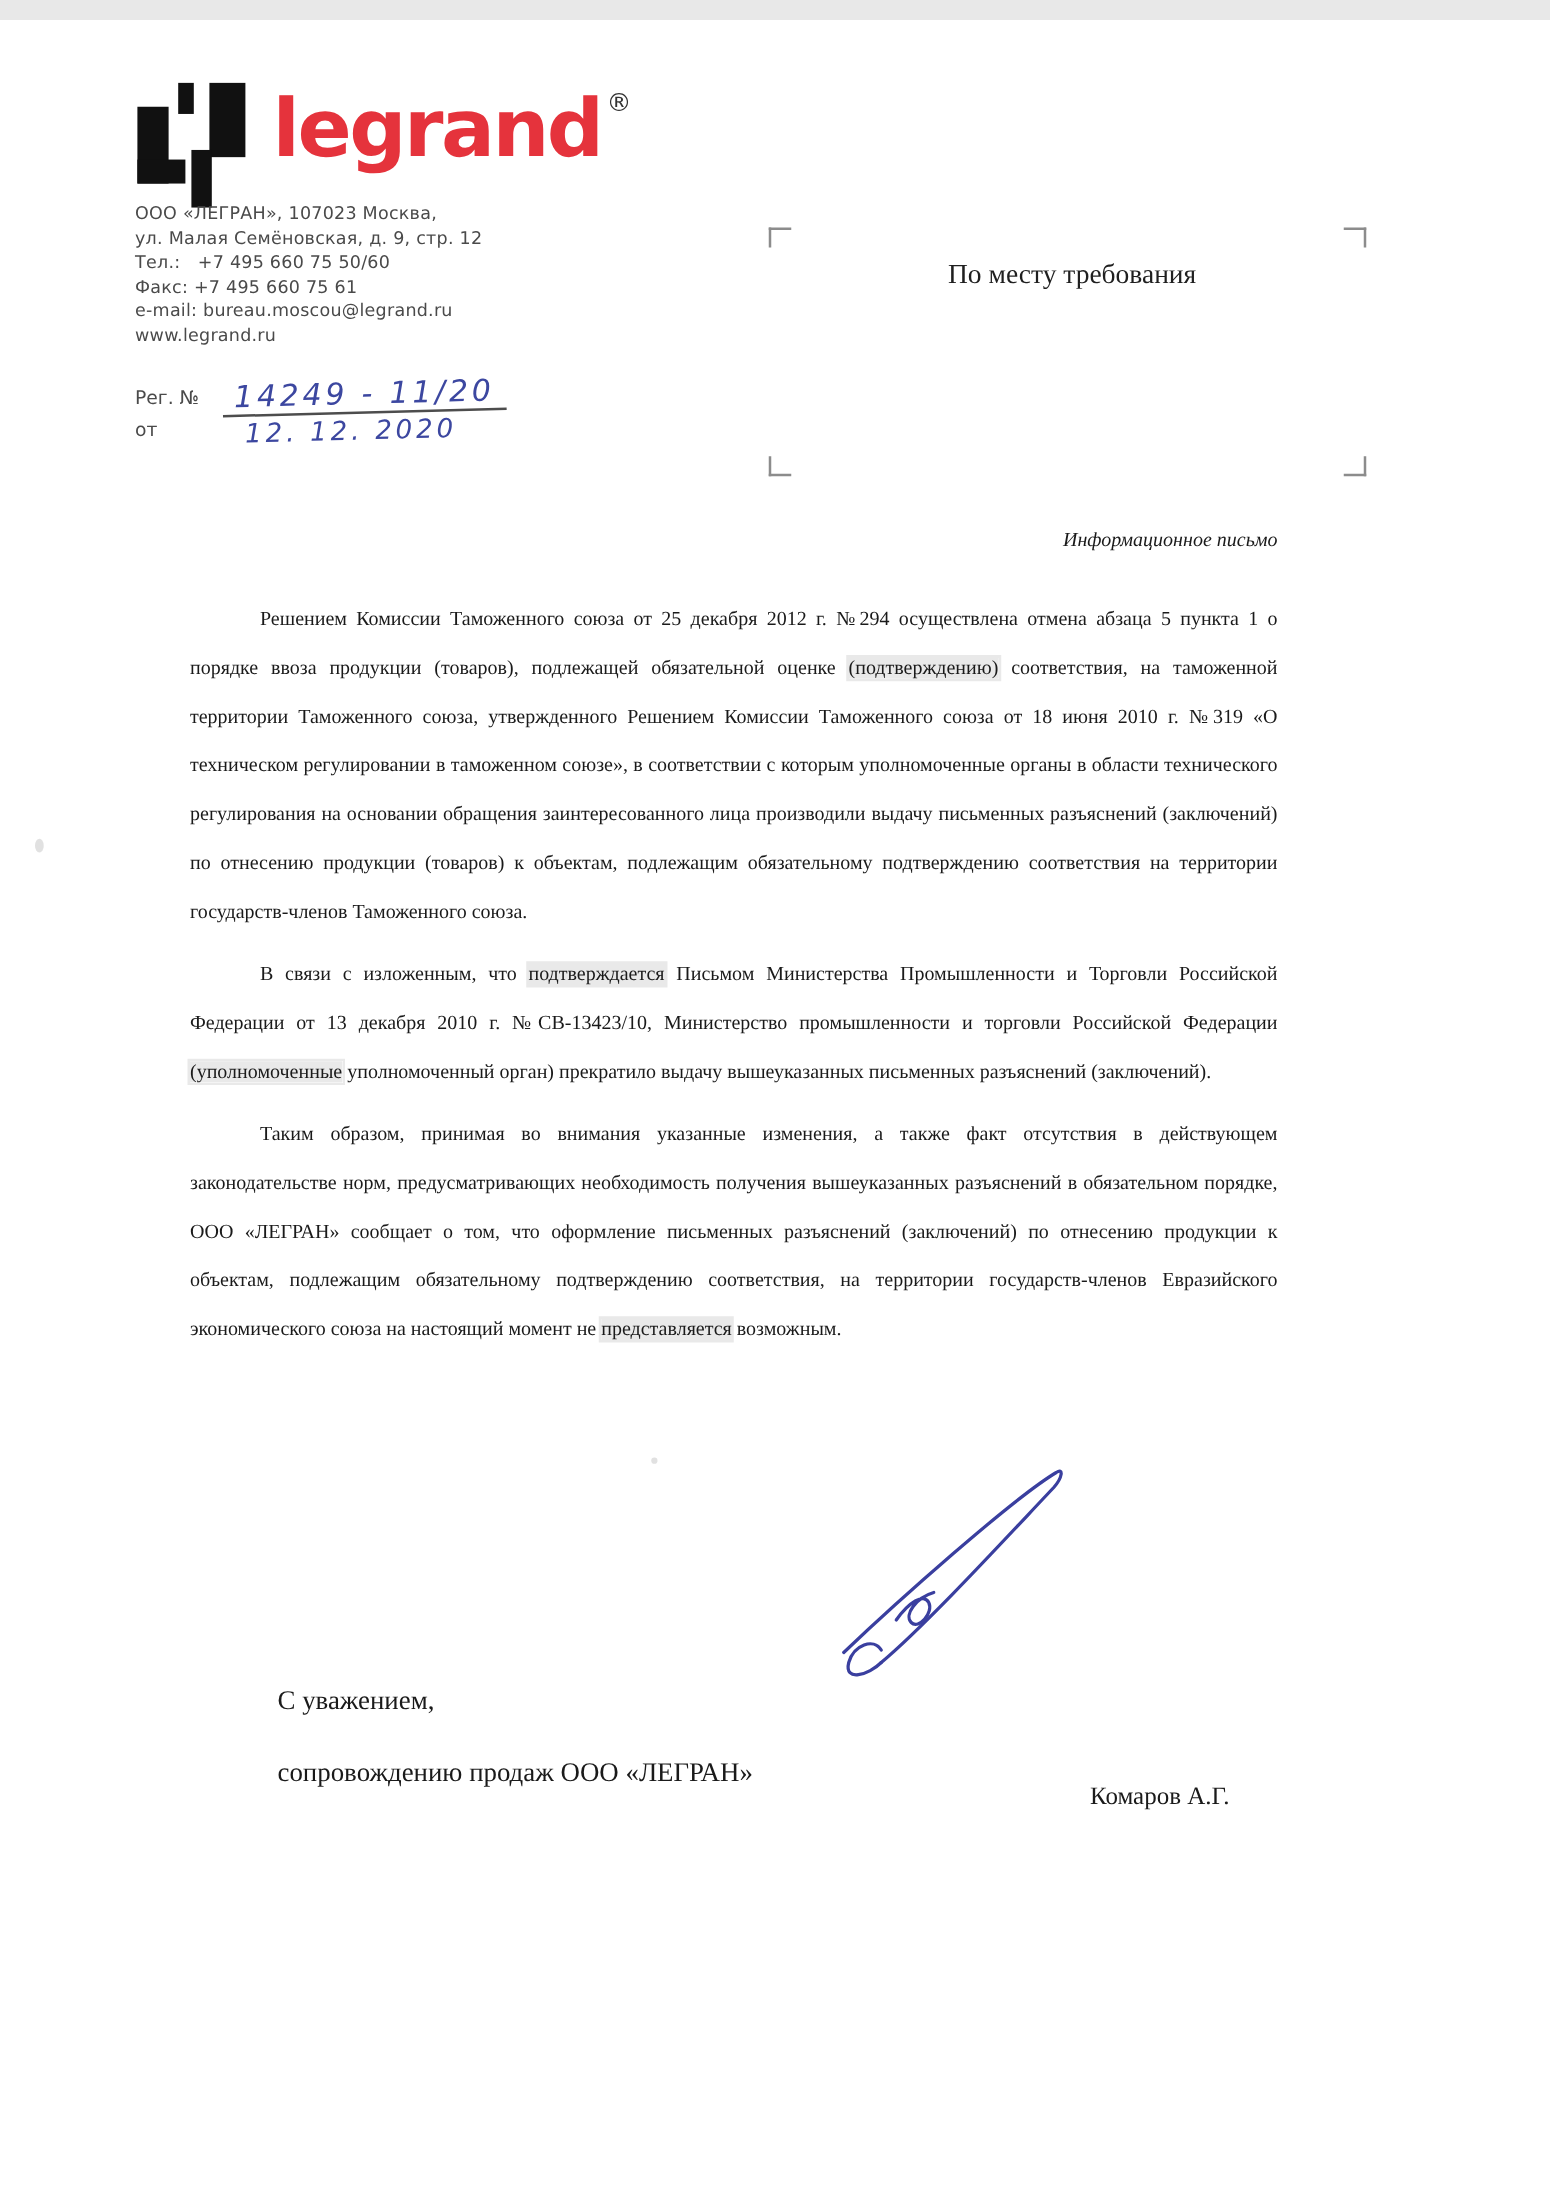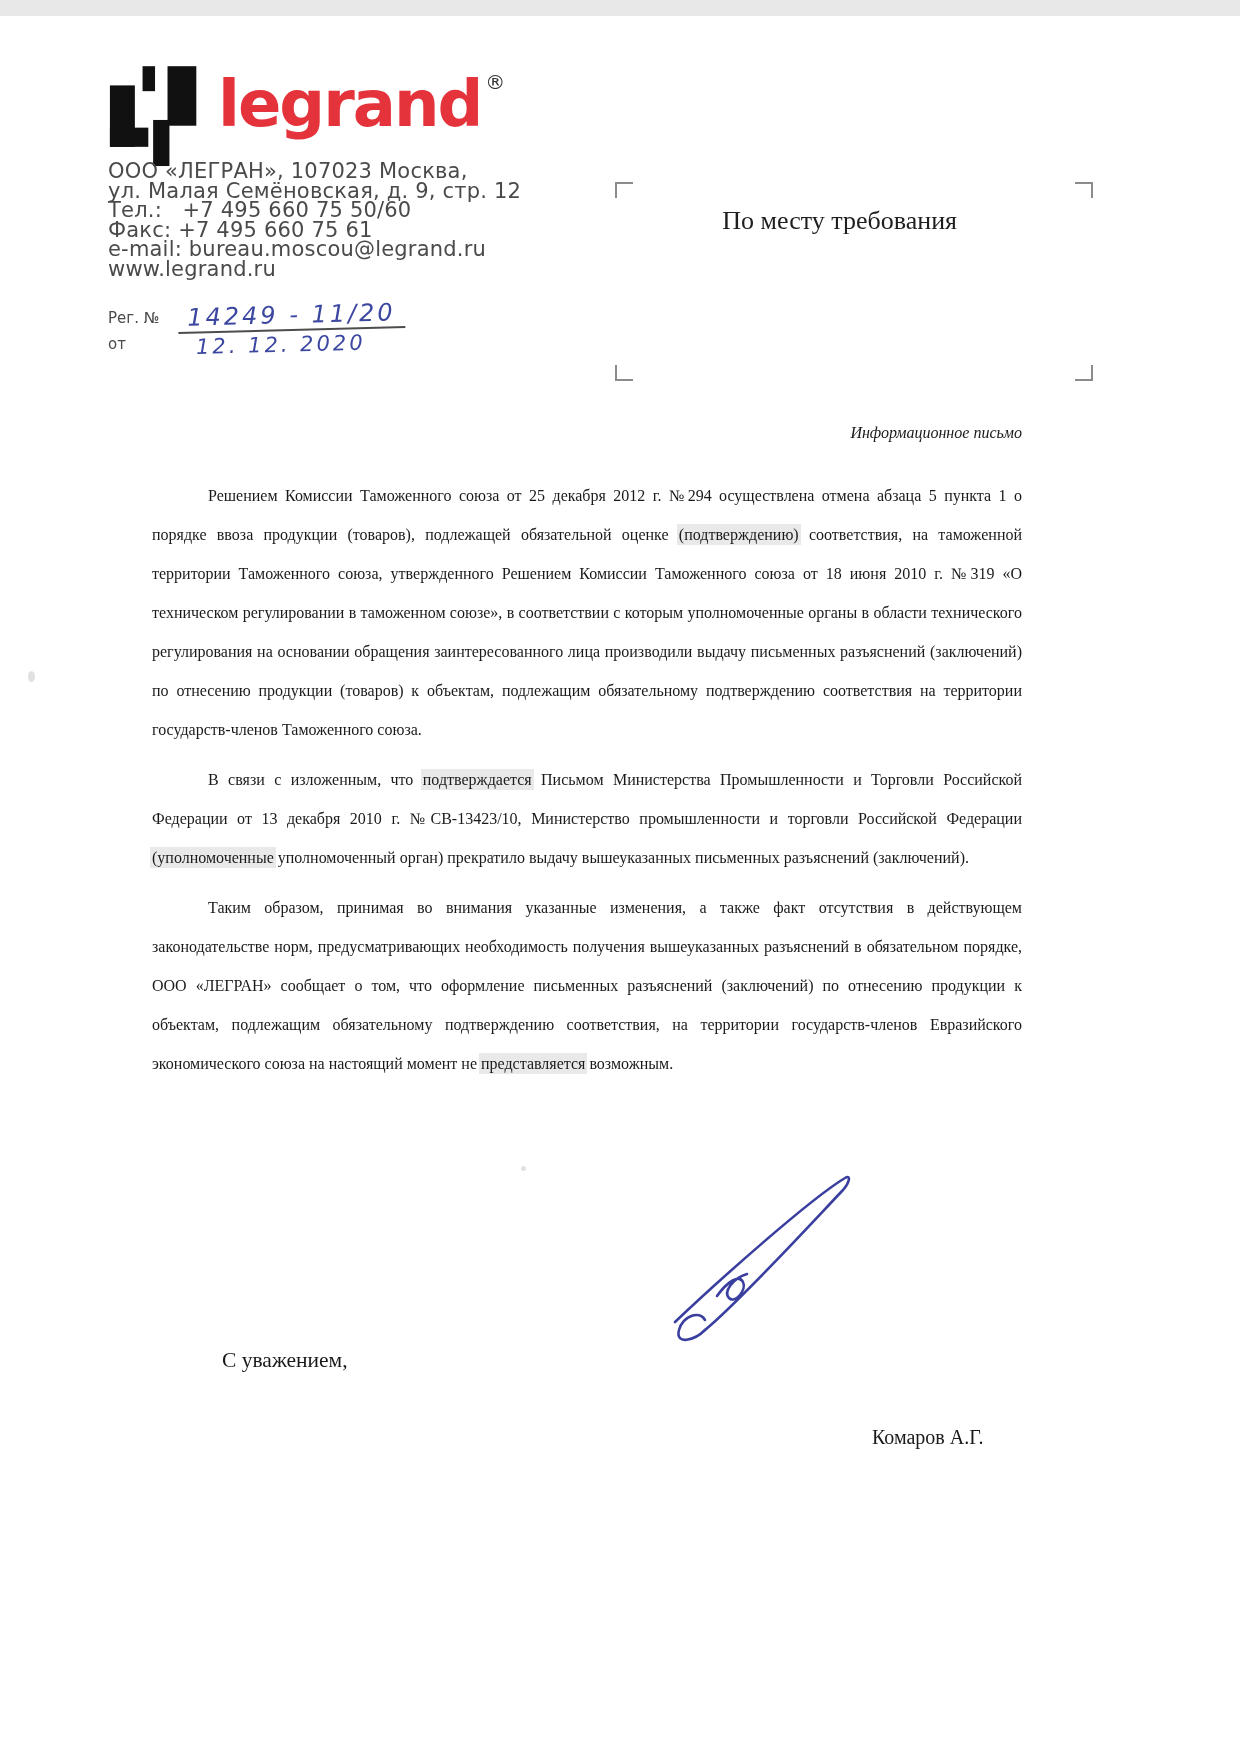--- a/index.html
+++ b/index.html
@@ -15,21 +15,21 @@
     font-family:"DejaVu Sans", sans-serif;font-weight:bold;
     font-size:64px;line-height:64px;letter-spacing:-2px;
     color:#e5333c;margin-left:14px;margin-top:6px;
   }
   .reg-mark{
     font-family:"DejaVu Sans", sans-serif;font-size:20px;color:#333;
     margin-left:4px;margin-top:4px;
   }
   .contact{
     position:absolute;left:108px;top:146px;
-    font-family:"DejaVu Sans", sans-serif;font-size:21px;line-height:19.5px;
+    font-family:"DejaVu Sans", sans-serif;font-size:14px;line-height:19.5px;
     color:#4a4a4a;letter-spacing:.2px;
   }
   .contact div{white-space:pre;}
   
   .regblock{
     position:absolute;left:108px;top:286px;
     font-family:"DejaVu Sans", sans-serif;font-size:15px;color:#4a4a4a;
   }
   .regrow{display:flex;align-items:flex-end;}
   .reglabel{width:70px;padding-bottom:4px;}
@@ -45,21 +45,21 @@
   .regdate{font-size:21px;line-height:24px;padding:2px 0 0 18px;}
   
   .recipient-zone{position:absolute;left:615px;top:166px;width:478px;height:199px;}
   .corner{position:absolute;width:16px;height:14px;}
   .corner.tl{left:0;top:0;border-left:2px solid #8c8c8c;border-top:2px solid #8c8c8c;}
   .corner.tr{right:0;top:0;border-right:2px solid #8c8c8c;border-top:2px solid #8c8c8c;}
   .corner.bl{left:0;bottom:0;border-left:2px solid #8c8c8c;border-bottom:2px solid #8c8c8c;}
   .corner.br{right:0;bottom:0;border-right:2px solid #8c8c8c;border-bottom:2px solid #8c8c8c;}
   .recipient-text{
     position:absolute;top:24px;right:136px;
-    font-size:26px;color:#1f1f1f;white-space:nowrap;
+    font-size:22px;color:#1f1f1f;white-space:nowrap;
   }
   
   .body-col{position:absolute;left:152px;top:408px;width:870px;}
   .title{
     text-align:right;font-size:16px;font-weight:normal;margin:0 0 34px 0;font-style:italic;
   }
   .para{
     margin:0 0 11px 0;font-size:16px;line-height:39px;
     text-align:justify;text-indent:56px;
   }
@@ -123,20 +123,21 @@
 
   <div class="body-col">
     <h1 class="title">Информационное письмо</h1>
     <p class="para">Решением Комиссии Таможенного союза от 25 декабря 2012 г. №294 осуществлена отмена абзаца 5 пункта 1 о порядке ввоза продукции (товаров), подлежащей обязательной оценке <span class="patched">(подтверждению)</span> соответствия, на таможенной территории Таможенного союза, утвержденного Решением Комиссии Таможенного союза от 18 июня 2010 г. №319 «О техническом регулировании в таможенном союзе», в соответствии с которым уполномоченные органы в области технического регулирования на основании обращения заинтересованного лица производили выдачу письменных разъяснений (заключений) по отнесению продукции (товаров) к объектам, подлежащим обязательному подтверждению соответствия на территории государств-членов Таможенного союза.</p>
     <p class="para">В связи с изложенным, что <span class="patched">подтверждается</span> Письмом Министерства Промышленности и Торговли Российской Федерации от 13 декабря 2010 г. №СВ-13423/10, Министерство промышленности и торговли Российской Федерации <span class="patched">(уполномоченные</span> уполномоченный орган) прекратило выдачу вышеуказанных письменных разъяснений (заключений).</p>
     <p class="para">Таким образом, принимая во внимания указанные изменения, а также факт отсутствия в действующем законодательстве норм, предусматривающих необходимость получения вышеуказанных разъяснений в обязательном порядке, ООО «ЛЕГРАН» сообщает о том, что оформление письменных разъяснений (заключений) по отнесению продукции к объектам, подлежащим обязательному подтверждению соответствия, на территории государств-членов Евразийского экономического союза на настоящий момент не <span class="patched">представляется</span> возможным.</p>
   </div>
 
   <div class="closing">С уважением,</div>
   <div class="position">
+    <div>сопровождению продаж ООО «ЛЕГРАН»</div>
   </div>
   <div class="signer">Комаров А.Г.</div>
 
   <svg class="signature" width="225" height="185" viewBox="0 0 225 185" xmlns="http://www.w3.org/2000/svg">
     <g fill="none" stroke="#3a3f9f" stroke-width="2.6" stroke-linecap="round" stroke-linejoin="round">
       <path d="M30,158 C72,118 165,35 200,14 C206,10 205,18 198,26 C162,64 96,136 60,166"></path>
       <path d="M60,166 C50,176 30,182 34,166 C38,152 54,146 60,156"></path>
       <path d="M72,132 C82,118 94,110 98,118 C102,126 90,140 84,134 C78,128 88,114 102,110"></path>
     </g>
   </svg>

